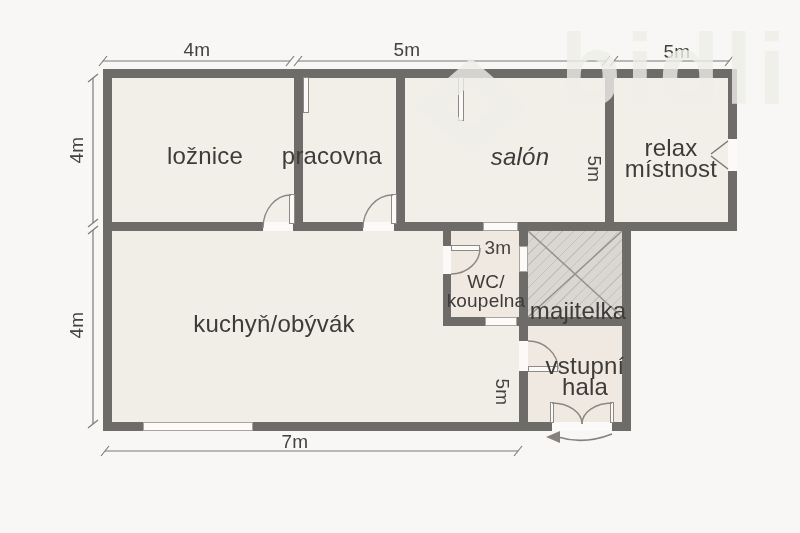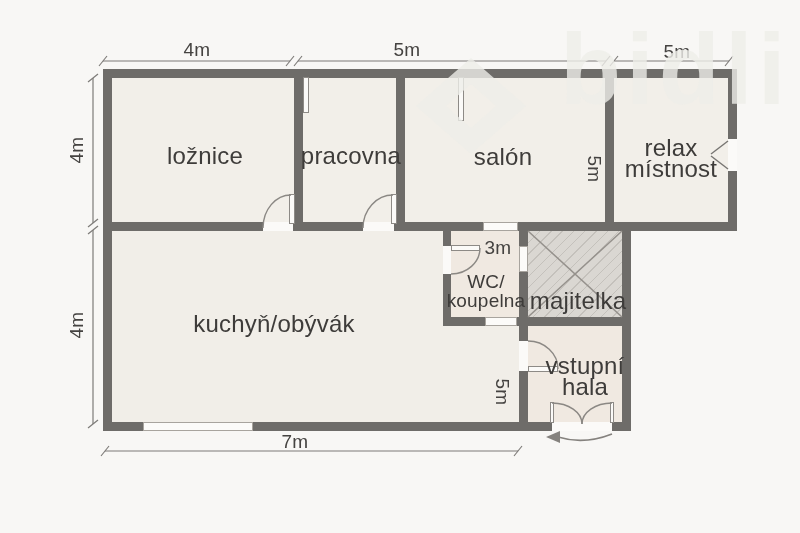--- a/index.html
+++ b/index.html
@@ -130,32 +130,32 @@
         <path d="M 88 227 L 98 219"></path>
       <path d="M 88 234 L 98 226"></path>
         <path d="M 88 428 L 98 420"></path>
       <path d="M 105 451 L 518 451"></path>
       <path d="M 101 456 L 109 446"></path>
         <path d="M 514 456 L 522 446"></path>
     </g>
   </svg>
 
   <div class="label" style="left:205px;top:155px;">ložnice</div>
-  <div class="label" style="left:351px;top:155px;">pracovna</div>
-  <div class="label" style="left:503px;top:156px;">salón</div>
+  <div class="label" style="left:332px;top:155px;">pracovna</div>
+  <div class="label" style="left:520px;top:156px;font-style:italic;">salón</div>
   <div class="label" style="left:274px;top:323px;">kuchyň/obývák</div>
   <div class="label" style="left:671px;top:158px;">
     <div>relax</div>
     <div>místnost</div>
   </div>
   <div class="label" style="left:486px;top:291px;font-size:19px;line-height:19px;">
     <div>WC/</div>
     <div>koupelna</div>
   </div>
-  <div class="label" style="left:578px;top:300px;">majitelka</div>
+  <div class="label" style="left:578px;top:310px;">majitelka</div>
   <div class="label" style="left:585px;top:376px;">
     <div>vstupní</div>
     <div>hala</div>
   </div>
 
   <div class="label dim" style="left:197px;top:49px;">4m</div>
   <div class="label dim" style="left:407px;top:49px;">5m</div>
   <div class="label dim" style="left:677px;top:51px;">5m</div>
   <div class="label dim rot270" style="left:76px;top:150px;">4m</div>
   <div class="label dim rot270" style="left:76px;top:325px;">4m</div>

